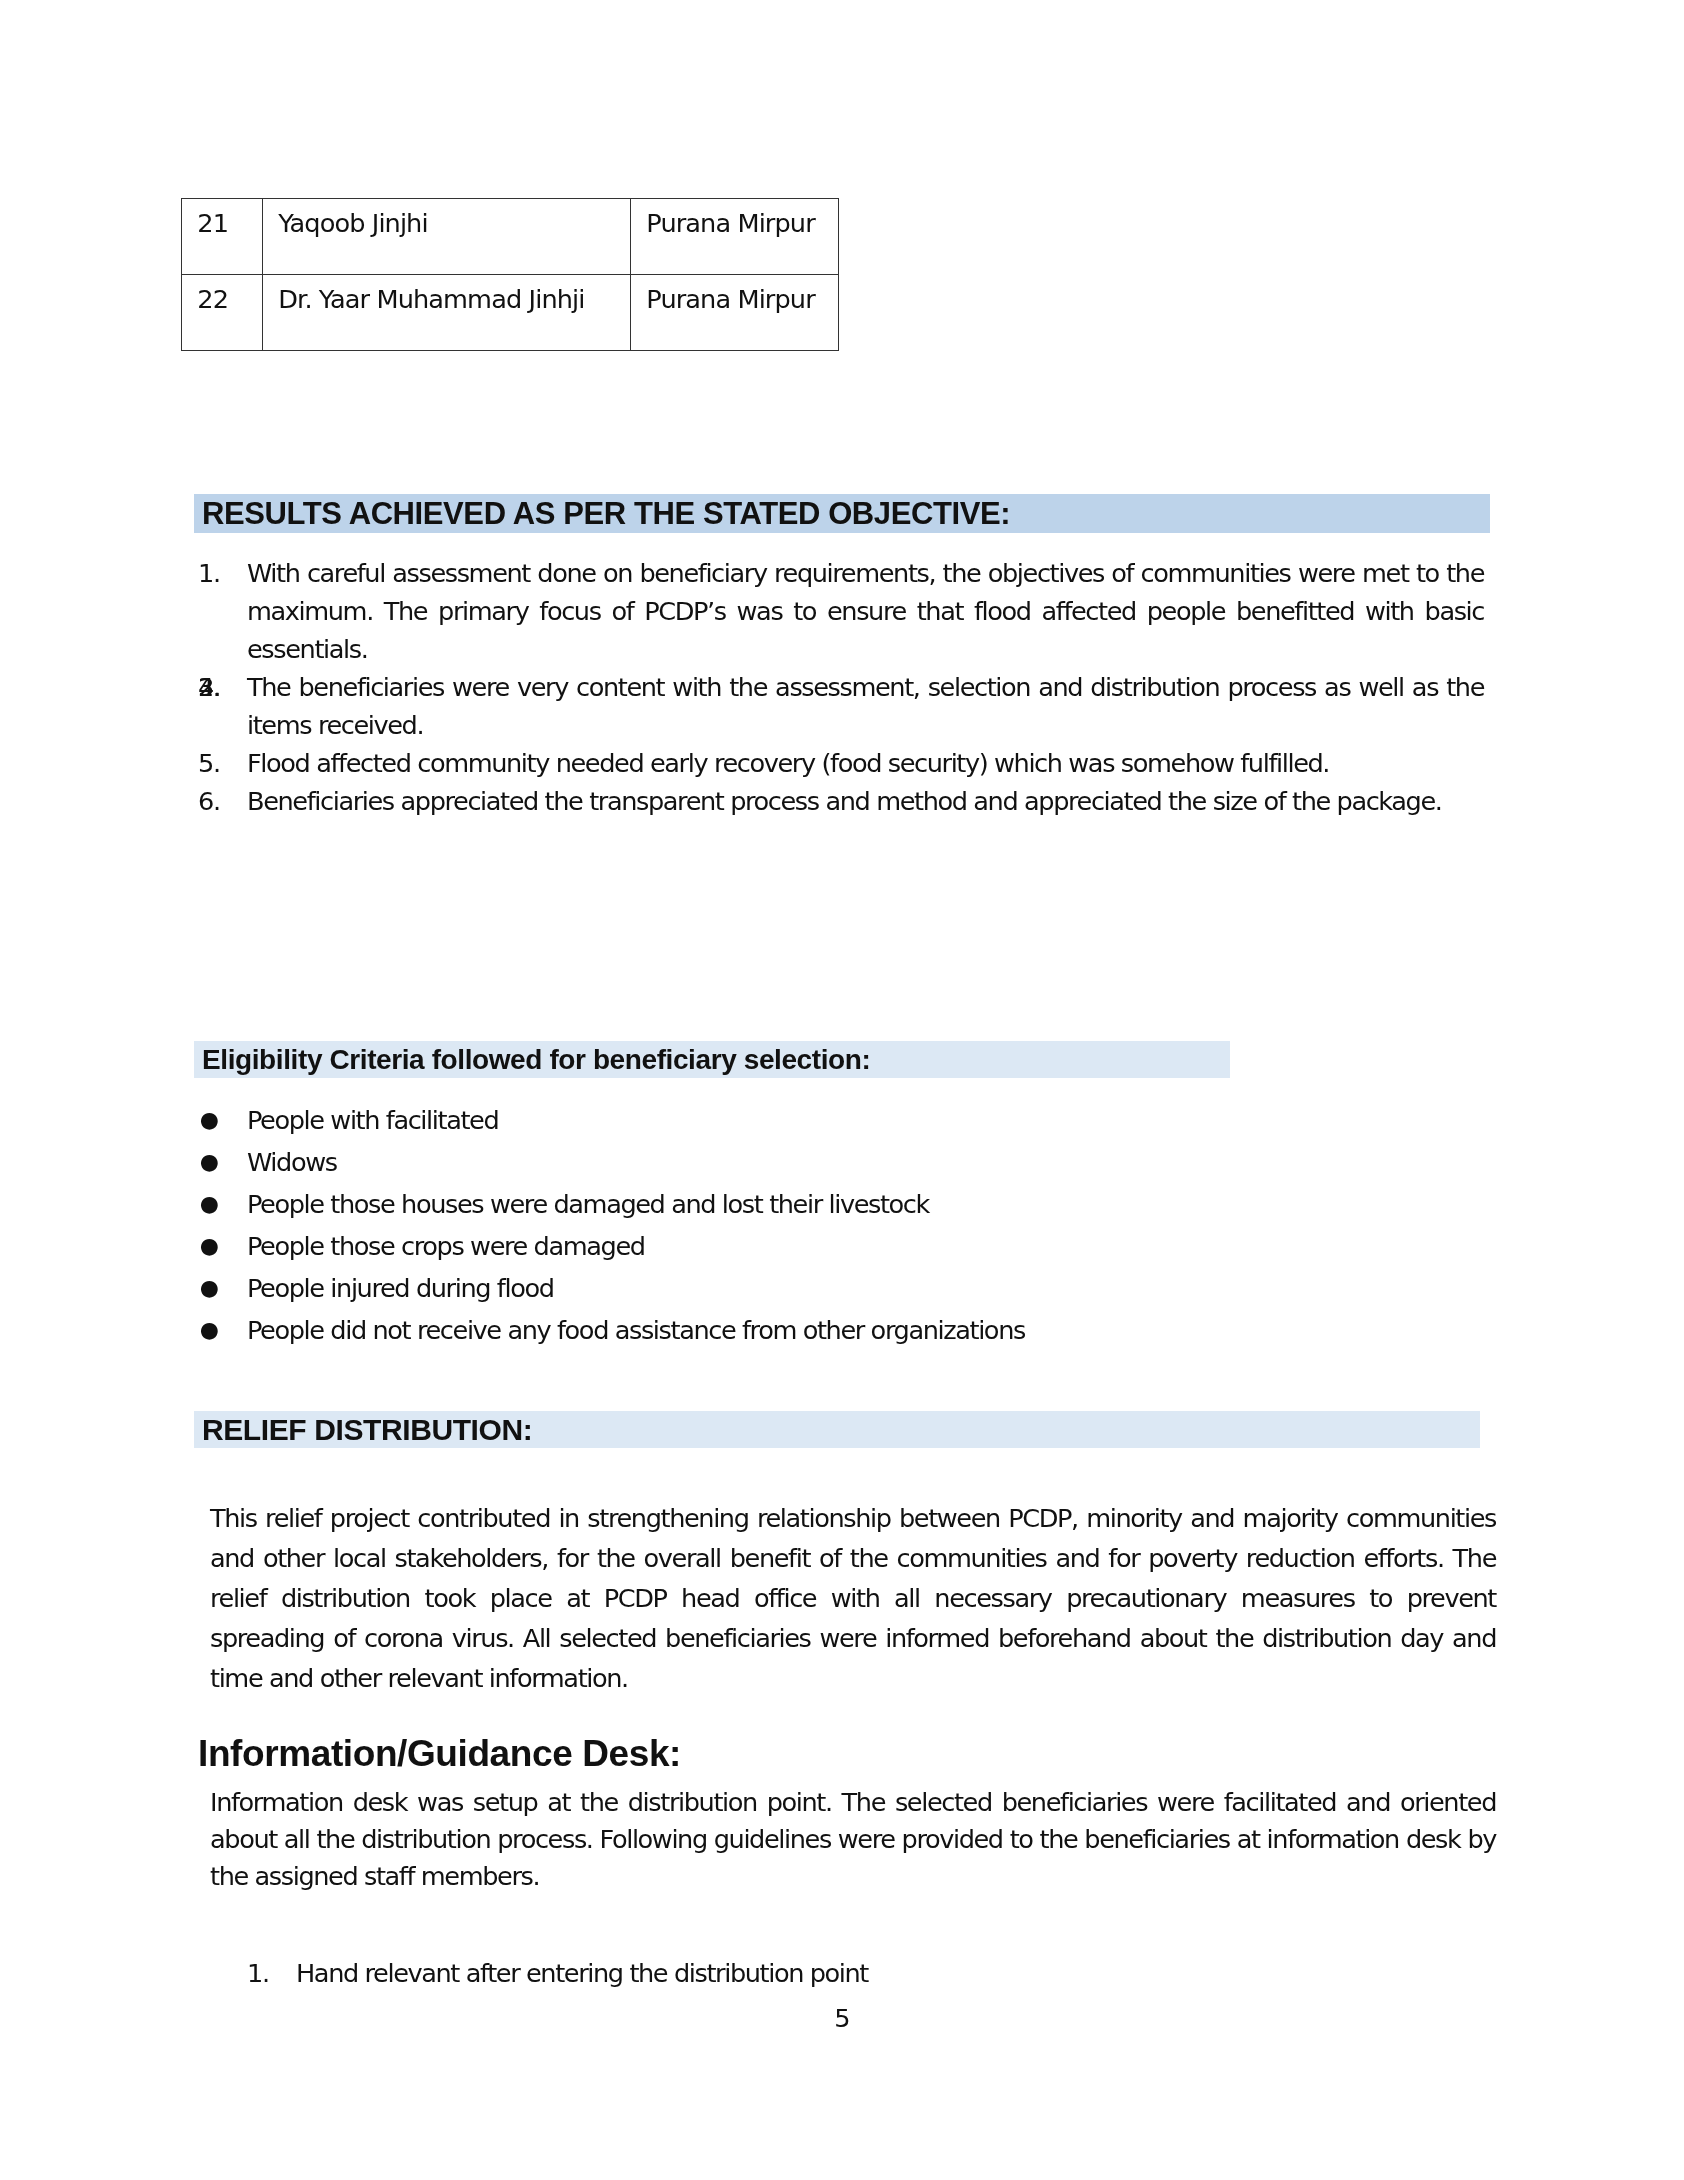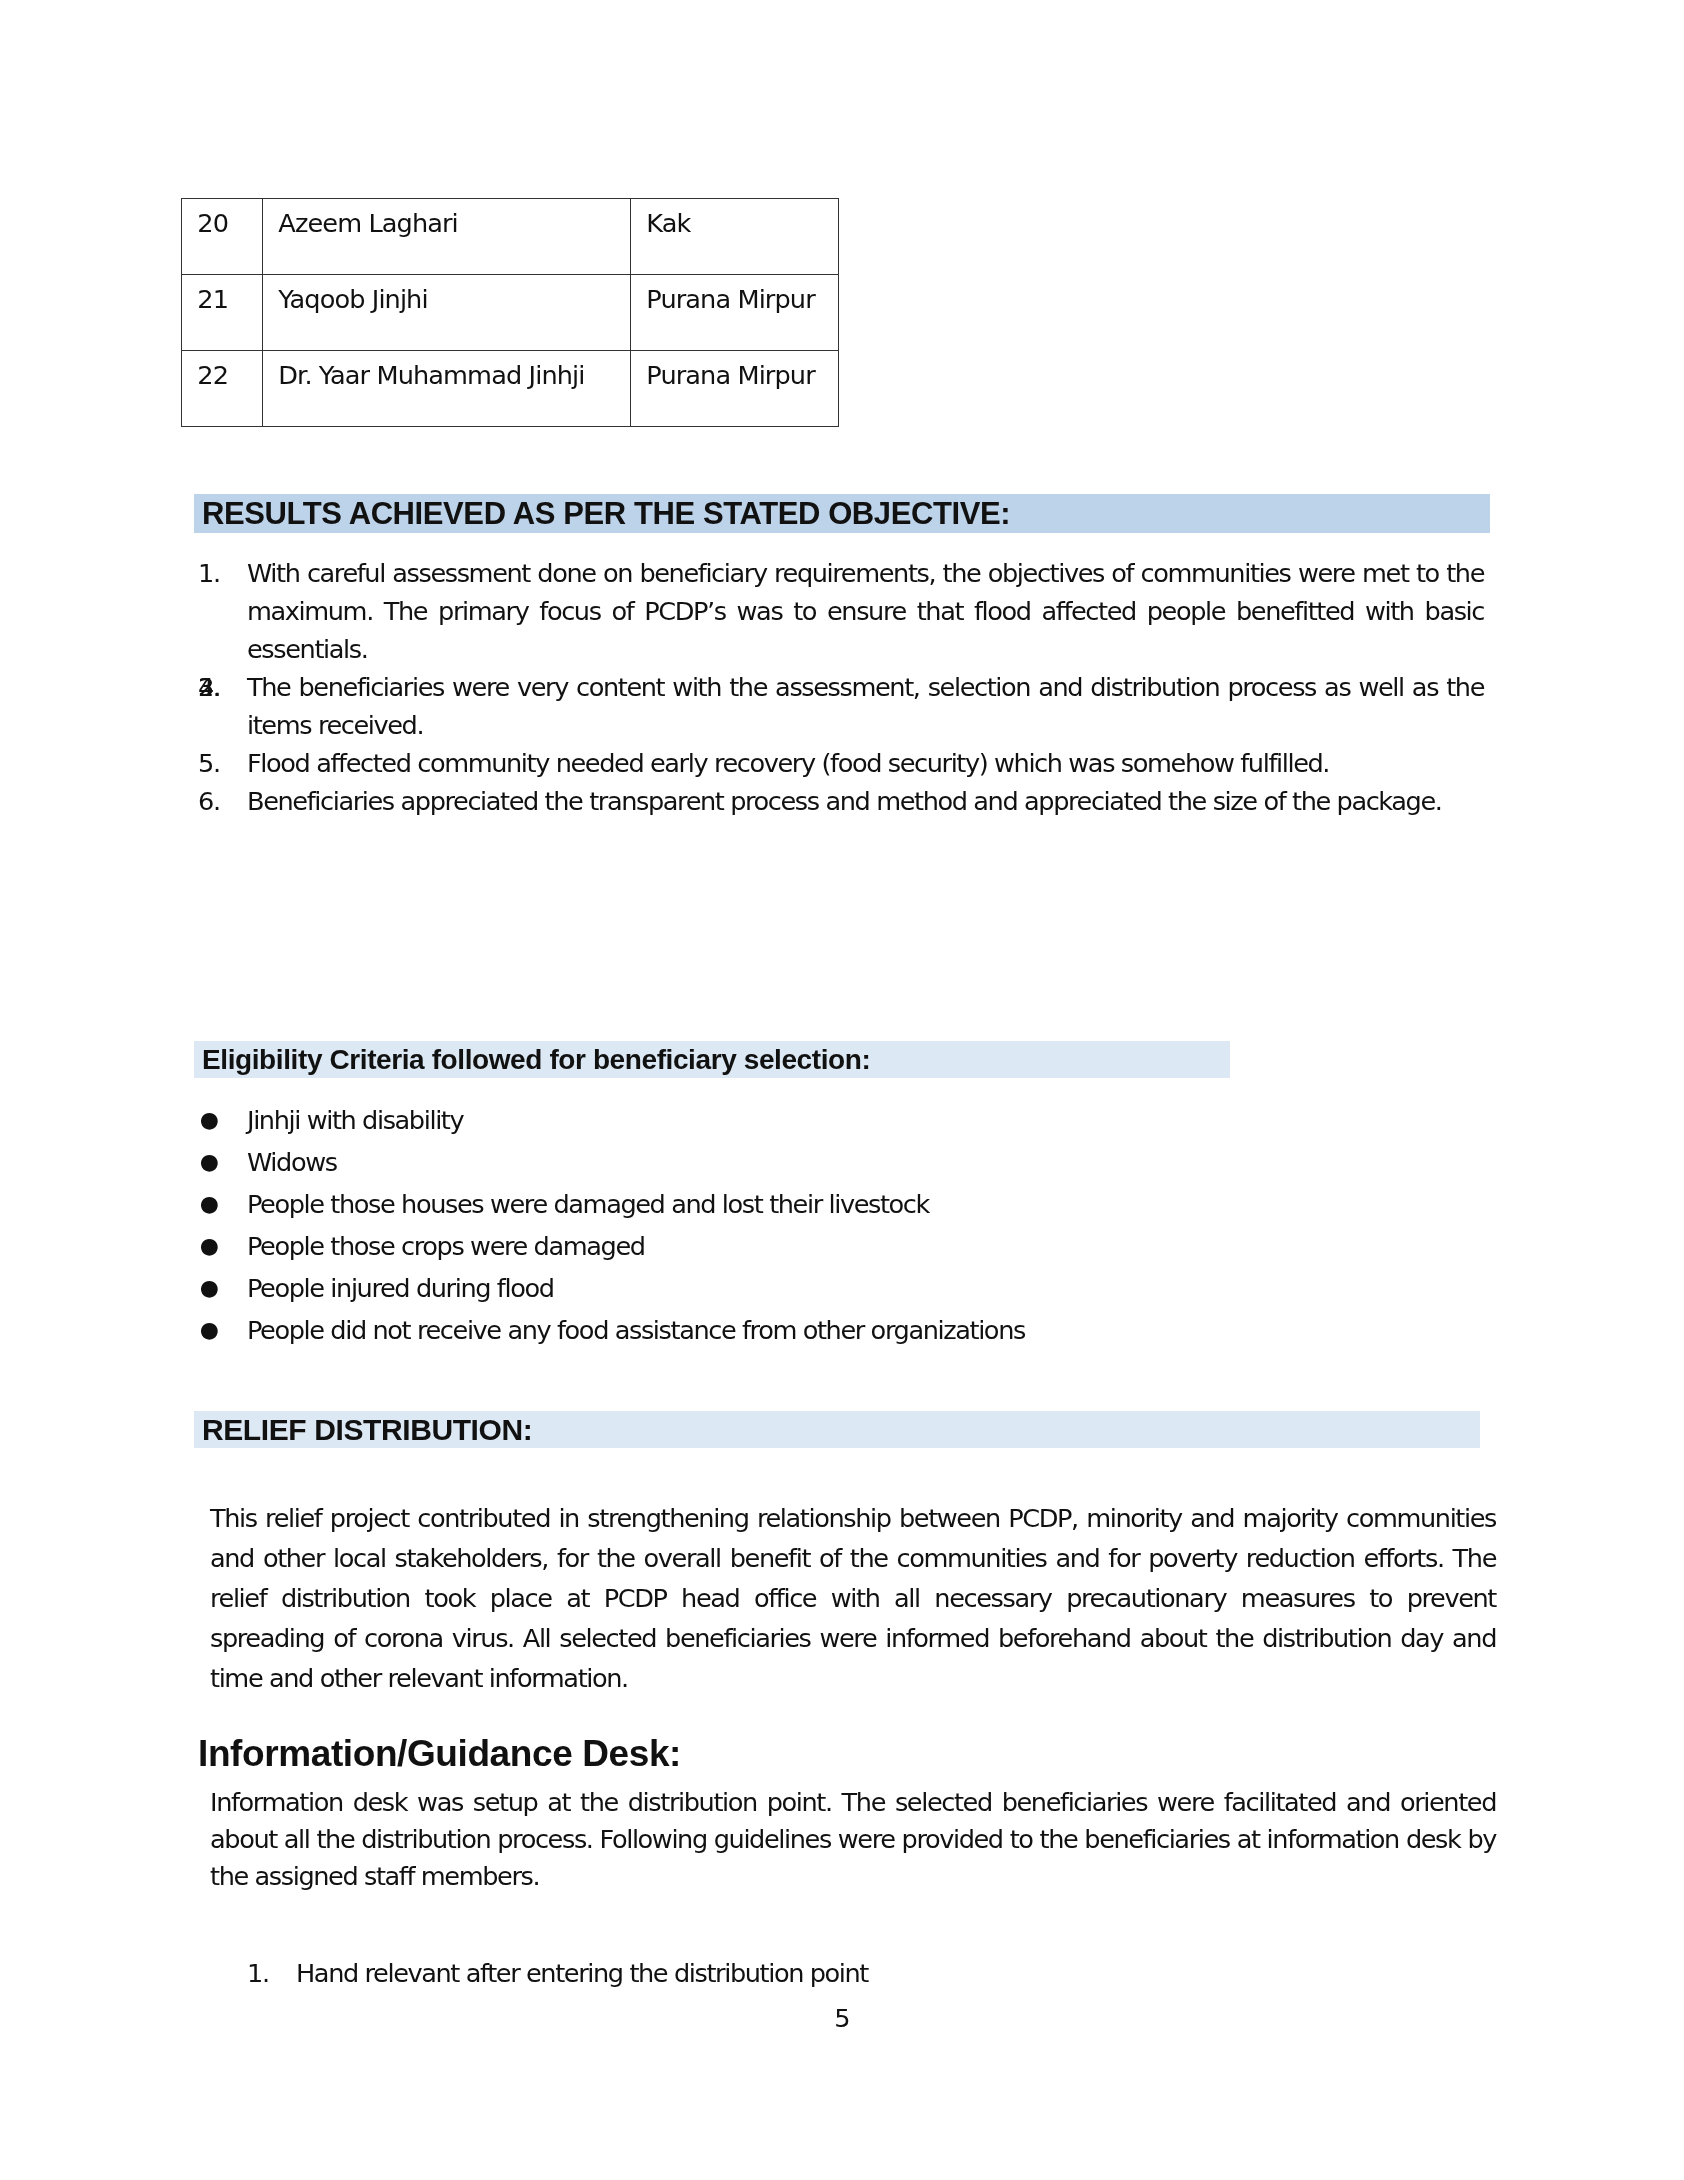--- a/index.html
+++ b/index.html
@@ -42,31 +42,20 @@
   .pagenum { position:absolute; left:0; width:1685px; top:2003px; text-align:center;
              font-family:"DejaVu Sans", sans-serif; font-size:25.6px; }
 </style>
 </head>
 <body>
 
 <table class="names">
   <tbody>
     <tr>
       <td class="c1">
-          <span class="cell">20</span>
-        </td>
-      <td class="c2">
-          <span class="cell">Azeem Laghari</span>
-        </td>
-      <td class="c3">
-          <span class="cell">Kak</span>
-        </td>
-    </tr>
-    <tr>
-      <td class="c1">
           <span class="cell">21</span>
         </td>
       <td class="c2">
           <span class="cell">Yaqoob Jinjhi</span>
         </td>
       <td class="c3">
           <span class="cell">Purana Mirpur</span>
         </td>
     </tr>
     <tr>
@@ -94,21 +83,21 @@
   <li><span class="num">4.</span><span>The beneficiaries were very content with the assessment, selection and distribution process as well as the items received.</span></li>
   <li><span class="num">5.</span><span>Flood affected community needed early recovery (food security) which was somehow fulfilled.</span></li>
   <li><span class="num">6.</span><span>Beneficiaries appreciated the transparent process and method and appreciated the size of the package.</span></li>
 </ol>
 
 <div class="band b2">
   <h2>Eligibility Criteria followed for beneficiary selection:</h2>
 </div>
 
 <ul class="elig">
-  <li><span class="bullet">●</span><span>Jinhji with disability</span></li>
+  <li><span class="bullet">●</span><span>People with facilitated</span></li>
   <li><span class="bullet">●</span><span>Widows</span></li>
   <li><span class="bullet">●</span><span>People those houses were damaged and lost their livestock</span></li>
   <li><span class="bullet">●</span><span>People those crops were damaged</span></li>
   <li><span class="bullet">●</span><span>People injured during flood</span></li>
   <li><span class="bullet">●</span><span>People did not receive any food assistance from other organizations</span></li>
 </ul>
 
 <div class="band b3">
   <h2>RELIEF DISTRIBUTION:</h2>
 </div>

